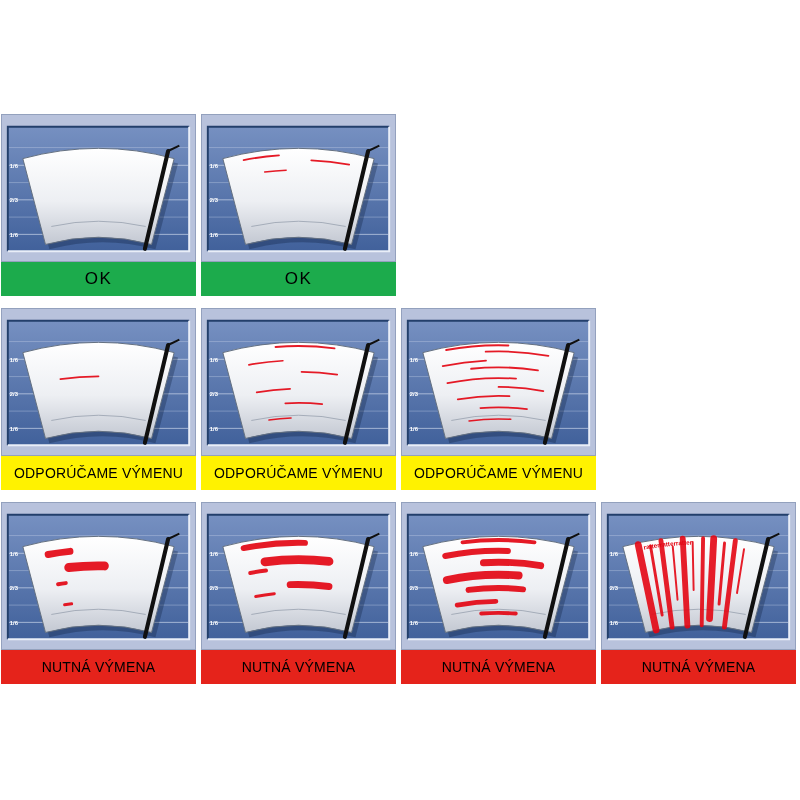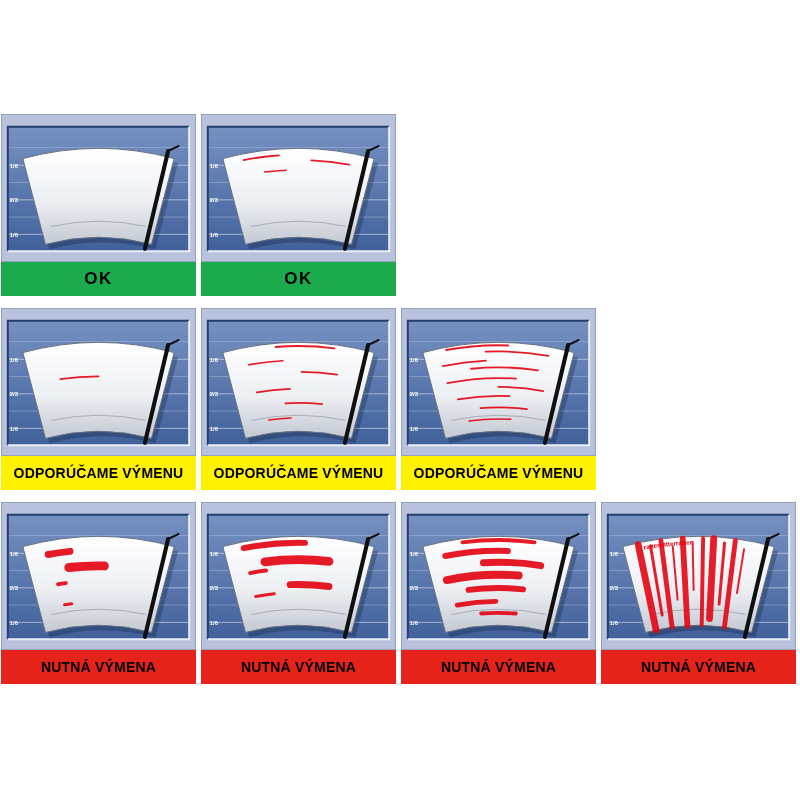--- a/index.html
+++ b/index.html
@@ -5,21 +5,21 @@
   html,body{
     margin:0;padding:0;background:#ffffff;width:800px;height:800px;overflow:hidden;
     font-family:"Liberation Sans",sans-serif;
   }
   #grid{padding-top:114px;padding-left:1px;display:flex;flex-direction:column;gap:12px;}
   .row{display:flex;gap:5px;}
   .cell{width:195px;display:flex;flex-direction:column;}
   .cell svg{display:block;}
   .banner{
     height:34px;display:flex;align-items:center;justify-content:center;
-    font-weight:bold;color:#000;font-size:14px;letter-spacing:0.2px;white-space:nowrap;
+    font-weight:normal;color:#000;font-size:14px;letter-spacing:0.2px;white-space:nowrap;
   }
   .banner-ok{font-size:17px;letter-spacing:1.5px;}
   svg text.zl{font:bold 6px "Liberation Sans",sans-serif;fill:#ffffff;}
   svg text.chat{font:bold 6.5px "Liberation Sans",sans-serif;fill:#e30613;}
 </style>
 </head>
 <body>
 
 <div id="grid">
     <div class="row">

